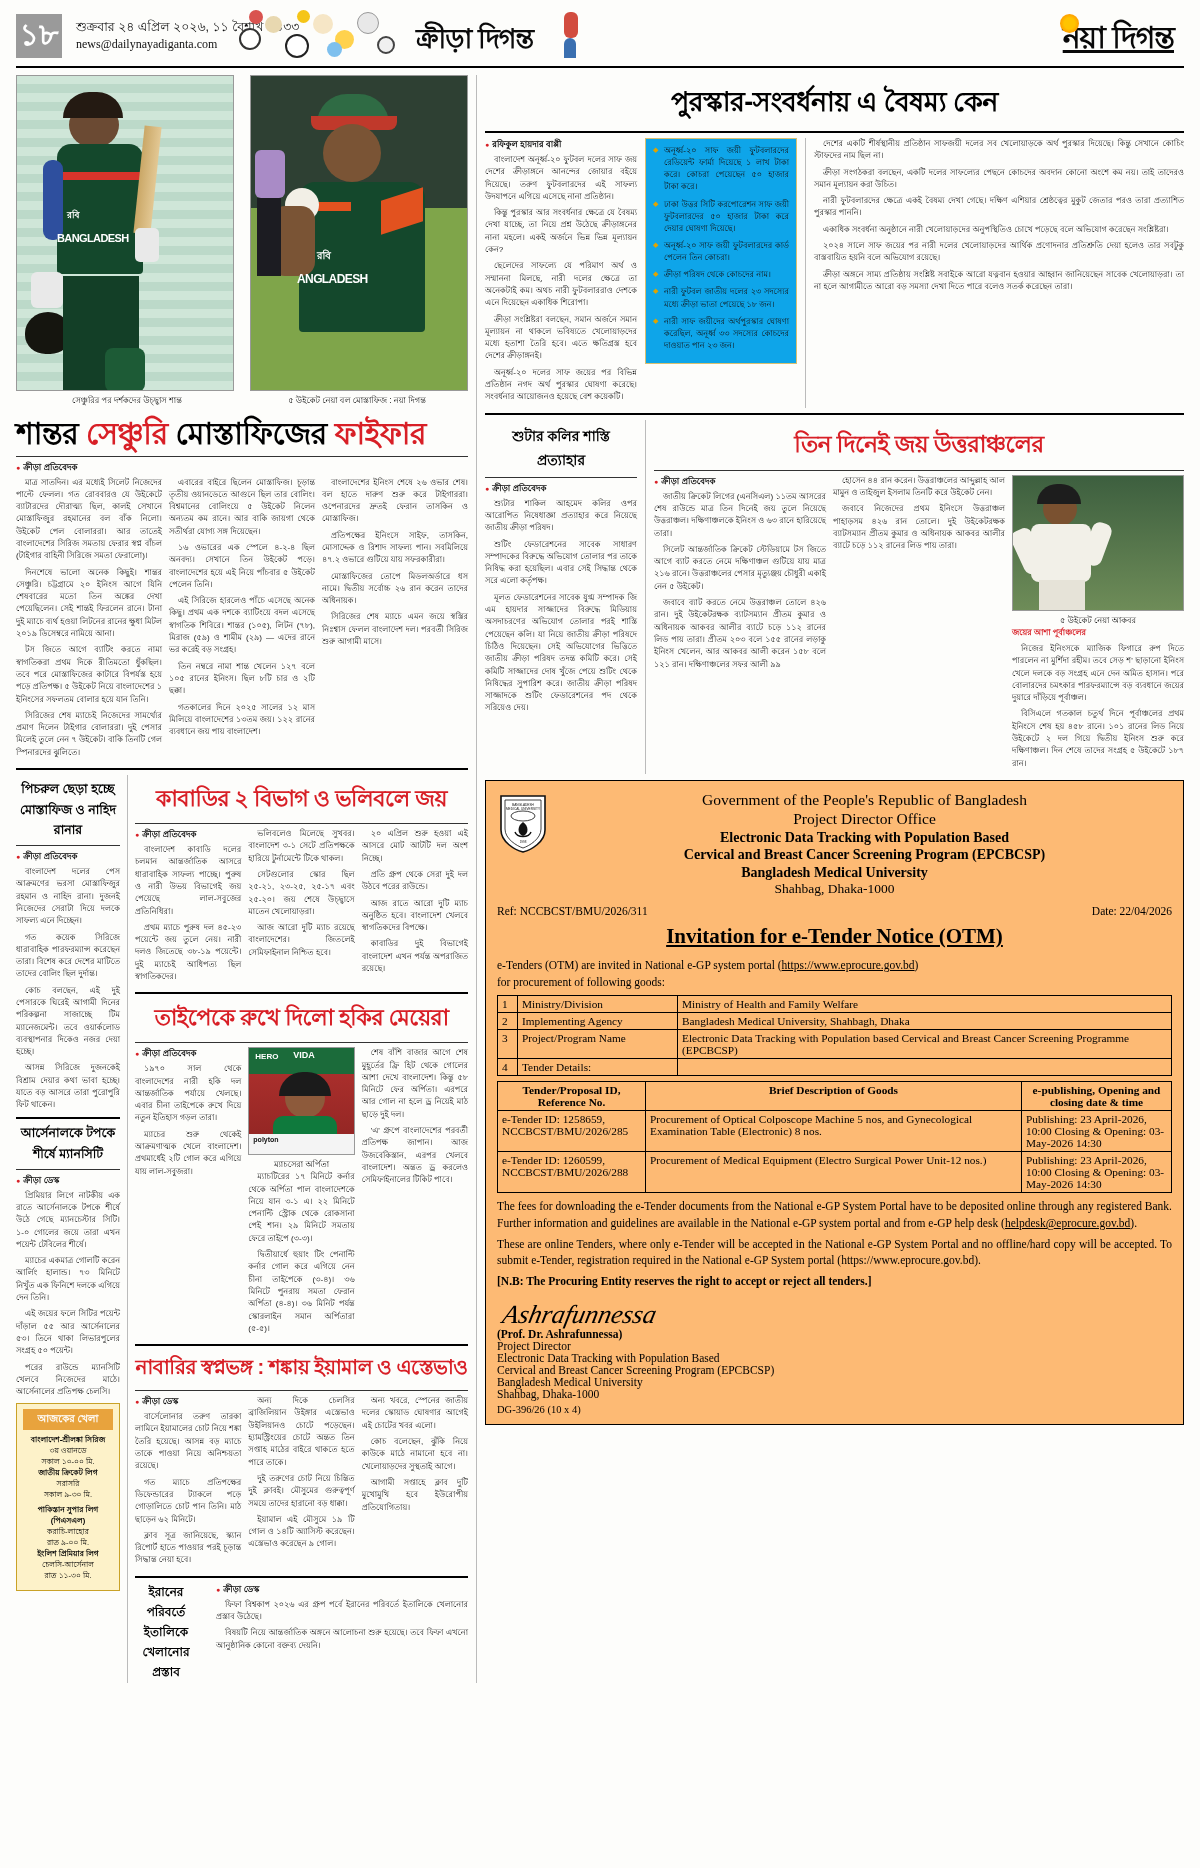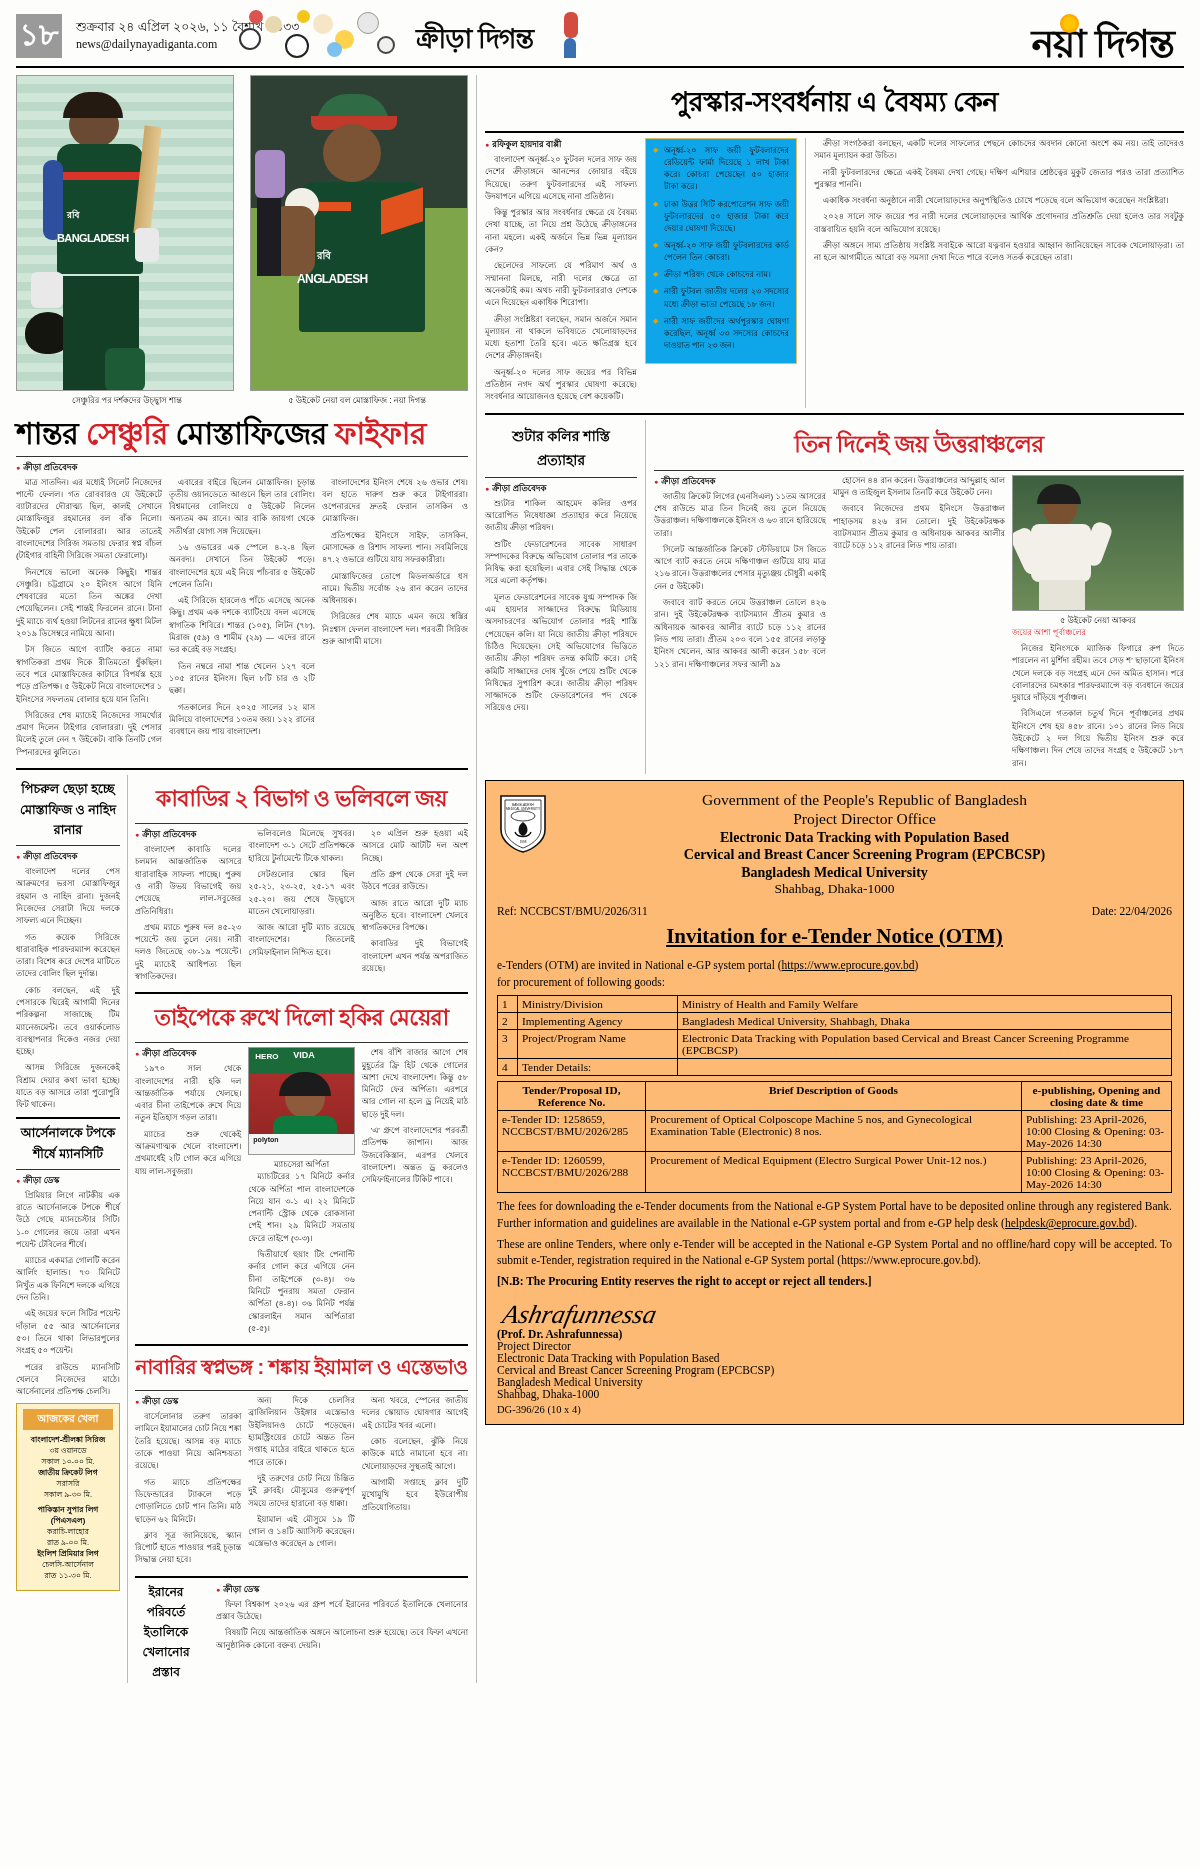--- a/index.html
+++ b/index.html
@@ -22,22 +22,22 @@
   .datebox { margin-left:14px; line-height:1.45; }
   .datebox .bn { font-size:12.5px; color:#111; font-family:"Liberation Sans",sans-serif; }
   .datebox .em { font-size:12px; color:#111; }
   .sportstrip { position:absolute; left:215px; top:-2px; width:175px; height:52px;
      border-radius:3px; overflow:hidden; }
   .sportstrip .ball { position:absolute; border-radius:50%; }
   .kreeda { position:absolute; left:400px; top:8px; font-size:27px; font-weight:bold;
      color:#0b0b0b; letter-spacing:-1px; font-family:"Liberation Sans",sans-serif; }
   .strip2 { position:absolute; left:548px; top:2px; width:130px; height:46px; overflow:hidden;}
   .nayalogo { position:absolute; right:10px; top:4px; text-align:right; }
-  .nayalogo .nd { font-size:38px; font-weight:bold; color:#080808; letter-spacing:-1px;
-     font-family:"Liberation Sans",sans-serif; }
+  .nayalogo .nd { font-size:30px; font-weight:bold; color:#080808; letter-spacing:-1px;
+     font-family:"Liberation Sans",sans-serif;text-decoration:underline; }
   .sun { position:absolute; right:95px; top:0px; width:19px; height:19px;
      border-radius:50%; background:radial-gradient(circle,#ffc400 40%,#ff7a00 100%); }
   .topline { border-top:2px solid #000; margin-top:4px; }
 
   
   .cols { display:flex; gap:8px; margin-top:7px; }
   .colL { width:452px; }
   .colR { width:700px; }
   .vrule { width:1px; background:#bbb; }
 
@@ -66,21 +66,21 @@
   .rulethick { border-top:2px solid #000; margin:5px 0; }
 
   
   .byline { font-size:8.5px; font-weight:bold; color:#111; margin-bottom:2px;
      font-family:"Liberation Sans",sans-serif; }
   .byline::before { content:"\25CF"; color:#d81f26; font-size:7px; margin-right:3px; }
   .bodycols { display:flex; gap:7px; }
   .bcol { flex:1; }
   p.bn { font-size:8.1px; line-height:1.52; text-align:justify; color:#1a1a1a;
      margin-bottom:4px; font-family:"Liberation Sans",sans-serif; text-indent:9px;}
-  p.bn.red { color:#d81f26; font-weight:normal; text-indent:0; text-align:left;}
+  p.bn.red { color:#d81f26; font-weight:bold; text-indent:0; text-align:left;}
 
   
   .yellowbox { background:#0ea5e9; border:1px solid #d8c070; padding:6px 7px; }
   .ybul { font-size:8.1px; line-height:1.5; color:#111; margin-bottom:5px;
      padding-left:11px; position:relative; text-align:justify;
      font-family:"Liberation Sans",sans-serif;}
   .ybul::before { content:"\25C6"; position:absolute; left:0; top:0px; color:#e0a400; font-size:7px;}
 
   
   .adbox { border:1.5px solid #000; padding:9px 11px; margin-top:6px;
@@ -388,20 +388,21 @@
             <div class="ybul">অনূর্ধ্ব-২০ সাফ জয়ী ফুটবলারদের রেডিয়েন্ট ফার্মা দিয়েছে ১ লাখ টাকা করে। কোচরা পেয়েছেন ৫০ হাজার টাকা করে।</div>
             <div class="ybul">ঢাকা উত্তর সিটি করপোরেশন সাফ জয়ী ফুটবলারদের ৫০ হাজার টাকা করে দেয়ার ঘোষণা দিয়েছে।</div>
             <div class="ybul">অনূর্ধ্ব-২০ সাফ জয়ী ফুটবলারদের  কার্ড পেলেন তিন কোচরা।</div>
             <div class="ybul">ক্রীড়া পরিষদ থেকে কোচদের নাম।</div>
             <div class="ybul">নারী ফুটবল জাতীয় দলের ২৩ সদস্যের মধ্যে ক্রীড়া ভাতা পেয়েছে ১৮ জন।</div>
             <div class="ybul">নারী সাফ জয়ীদের অর্থপুরস্কার ঘোষণা করেছিল, অনূর্ধ্ব ৩৩ সদস্যের কোচদের দাওয়াত পান ২৩ জন।</div>
           </div>
         </div>
         <div class="vrule"></div>
         <div style="flex:1;">
+          <p class="bn">দেশের একটি শীর্ষস্থানীয় প্রতিষ্ঠান সাফজয়ী দলের সব খেলোয়াড়কে অর্থ পুরস্কার দিয়েছে। কিন্তু সেখানে কোচিং স্টাফদের নাম ছিল না।</p>
           <p class="bn">ক্রীড়া সংগঠকরা বলছেন, একটি দলের সাফল্যের পেছনে কোচদের অবদান কোনো অংশে কম নয়। তাই তাদেরও সমান মূল্যায়ন করা উচিত।</p>
           <p class="bn">নারী ফুটবলারদের ক্ষেত্রে একই বৈষম্য দেখা গেছে। দক্ষিণ এশিয়ার শ্রেষ্ঠত্বের মুকুট জেতার পরও তারা প্রত্যাশিত পুরস্কার পাননি।</p>
           <p class="bn">একাধিক সংবর্ধনা অনুষ্ঠানে নারী খেলোয়াড়দের অনুপস্থিতিও চোখে পড়েছে বলে অভিযোগ করেছেন সংশ্লিষ্টরা।</p>
           <p class="bn">২০২৪ সালে সাফ জয়ের পর নারী দলের খেলোয়াড়দের আর্থিক প্রণোদনার প্রতিশ্রুতি দেয়া হলেও তার সবটুকু বাস্তবায়িত হয়নি বলে অভিযোগ রয়েছে।</p>
           <p class="bn">ক্রীড়া অঙ্গনে সাম্য প্রতিষ্ঠায় সংশ্লিষ্ট সবাইকে আরো যত্নবান হওয়ার আহ্বান জানিয়েছেন সাবেক খেলোয়াড়রা। তা না হলে আগামীতে আরো বড় সমস্যা দেখা দিতে পারে বলেও সতর্ক করেছেন তারা।</p>
         </div>
       </div>
 
       <div class="rulethick"></div>
 

